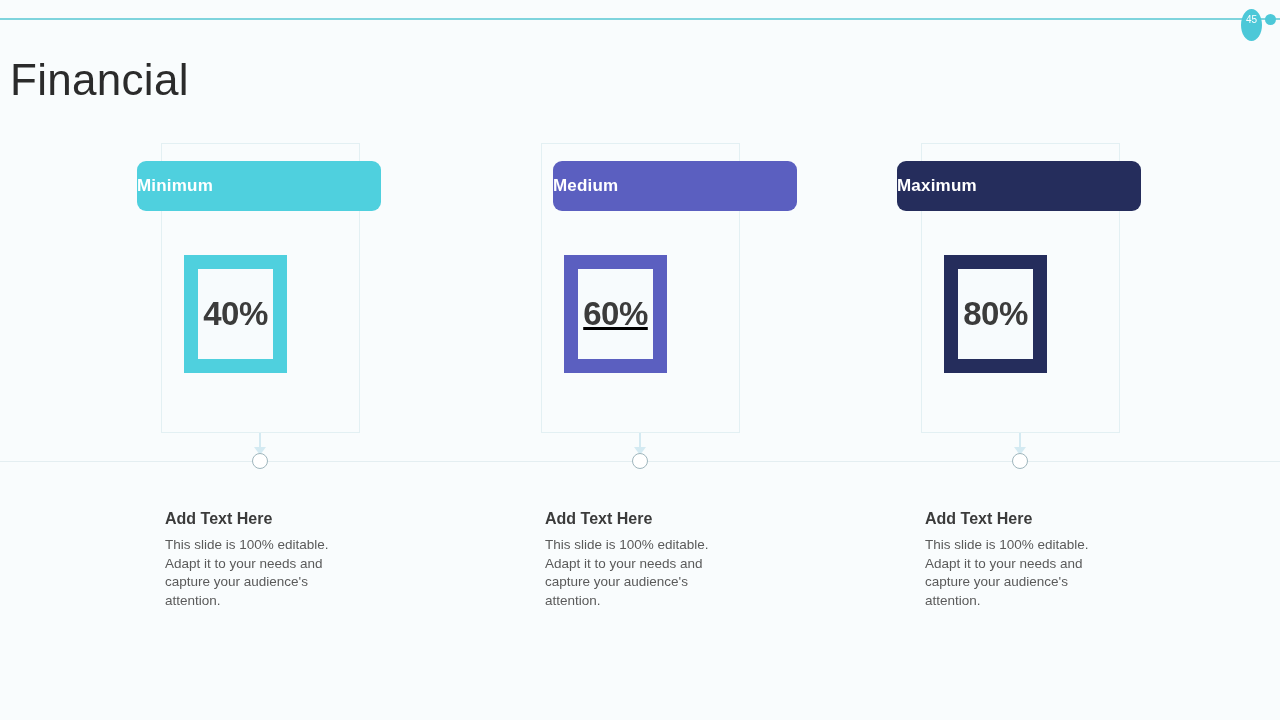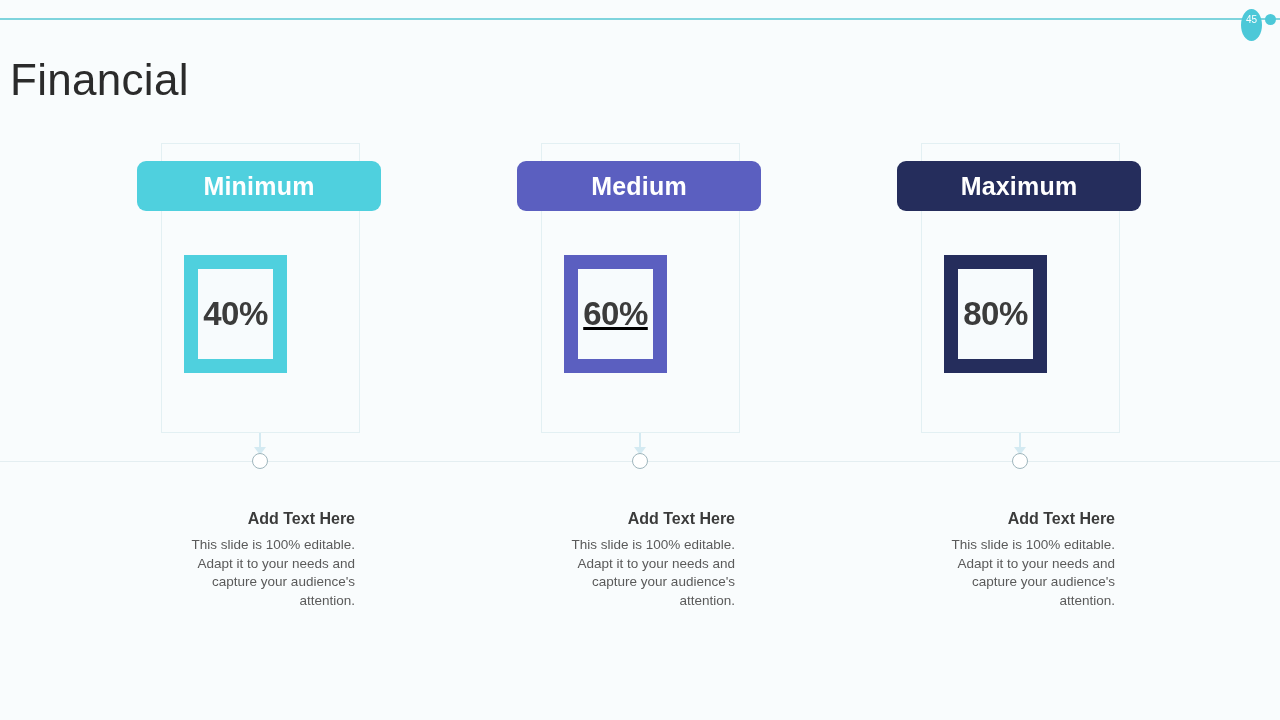--- a/index.html
+++ b/index.html
@@ -102,24 +102,23 @@
 
   
   .pill {
     position: absolute;
     left: 67px;
     top: 161px;
     width: 244px;
     height: 50px;
     border-radius: 9px;
     color: #ffffff;
-    font-size: 25px;
+    font-size: 17px;
     font-weight: bold;
     line-height: 50px;
-    text-align: center;
     letter-spacing: 0.2px;
     box-sizing: border-box;
   }
 
   
   .pct-box {
     position: absolute;
     left: 114px;
     top: 255px;
     width: 103px;
@@ -171,21 +170,21 @@
     border: 1px solid #9fb6bd;
     box-sizing: border-box;
   }
 
   
   .text-block {
     position: absolute;
     left: 95px;
     top: 510px;
     width: 190px;
-    text-align: right;
+    text-align: left;
   }
   .text-heading {
     font-size: 16px;
     font-weight: bold;
     color: #3b3b3b;
     margin-bottom: 8px;
   }
   .text-body {
     font-size: 13.5px;
     line-height: 18.5px;
@@ -215,21 +214,21 @@
     <div class="arrow-head"></div>
     <div class="marker-circle"></div>
     <div class="text-block">
       <div class="text-heading">Add Text Here</div>
       <div class="text-body">This slide is 100% editable. Adapt it to your needs and capture your audience's attention.</div>
     </div>
   </div>
 
   <div class="column c1">
     <div class="card-outline"></div>
-    <div class="pill" style="background: rgb(91, 95, 192);">Medium</div>
+    <div class="pill" style="background: rgb(91, 95, 192); margin-left: 36px;">Medium</div>
     <div class="pct-box" style="border-color: rgb(91, 95, 192); text-decoration: underline;">
       <span>60%</span>
     </div>
     <div class="connector"></div>
     <div class="arrow-head"></div>
     <div class="marker-circle"></div>
     <div class="text-block">
       <div class="text-heading">Add Text Here</div>
       <div class="text-body">This slide is 100% editable. Adapt it to your needs and capture your audience's attention.</div>
     </div>

